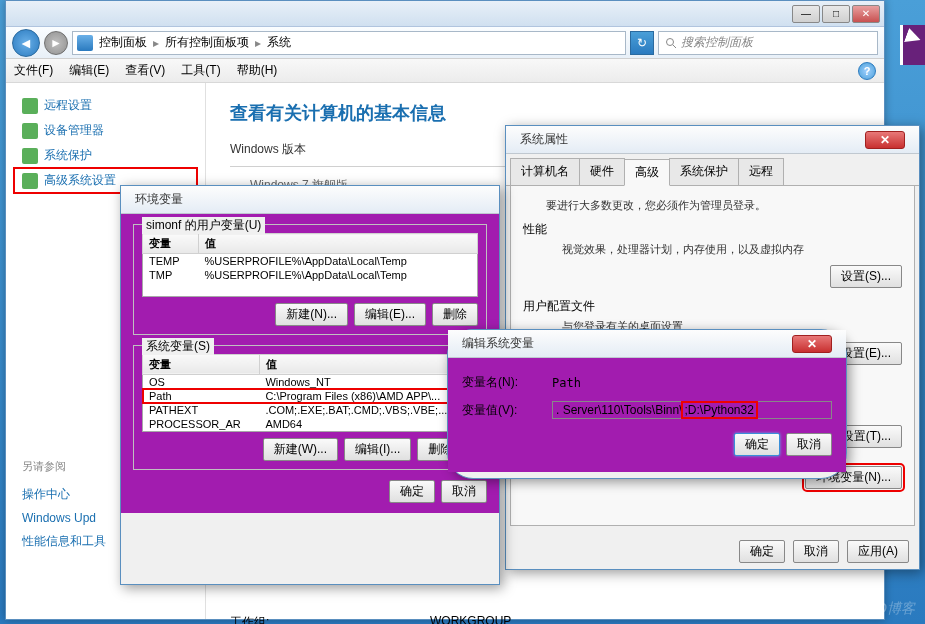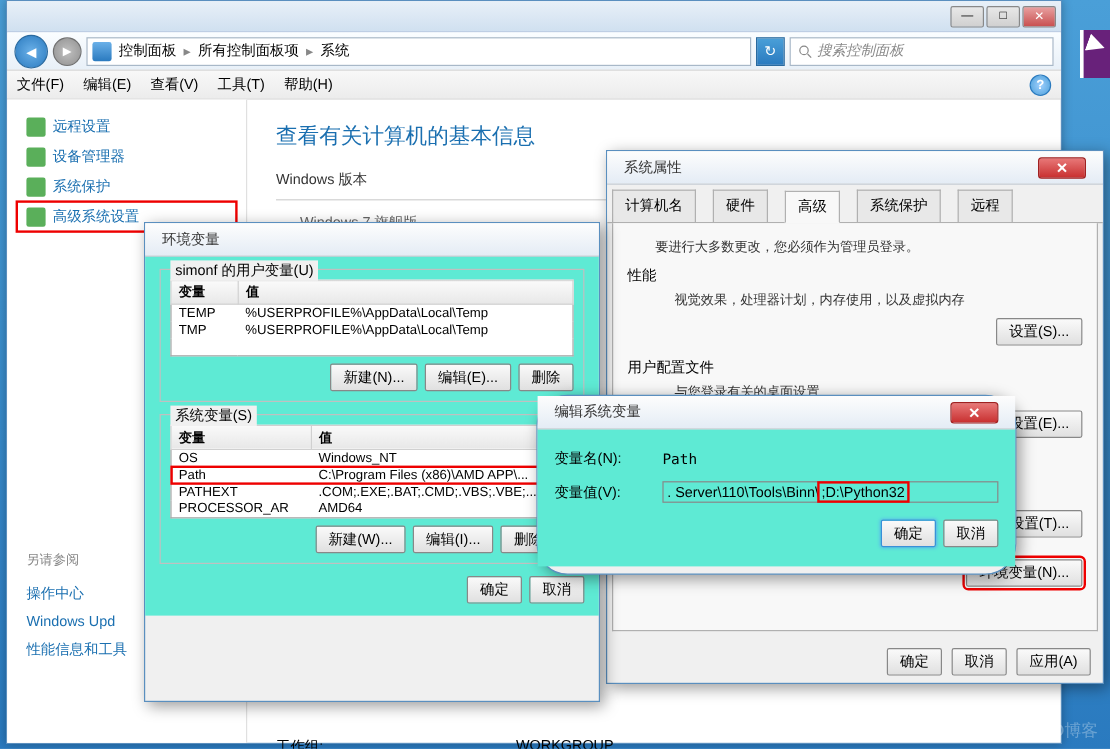--- a/index.html
+++ b/index.html
@@ -33,36 +33,36 @@
 
 .body-area { display: flex; height: calc(100% - 82px); }
 .sidebar { width: 200px; background: #fff; padding: 10px 8px; font-size: 12px; border-right: 1px solid #e0e0e0; }
 .sb-title { color: #1a6fb0; font-size: 13px; margin-bottom: 10px; padding-left: 8px; }
 .sb-item { display: flex; align-items: center; gap: 6px; padding: 4px 8px; color: #1a6fb0; cursor: pointer; }
 .sb-item .ico { width: 16px; height: 16px; background: #5aaf5a; border-radius: 2px; display: inline-block; }
 .sb-item.selected { outline: 2px solid #e00; outline-offset: -1px; }
 .sb-sub { color: #888; font-size: 11px; margin: 6px 0 8px 8px; }
 
 .content { flex: 1; padding: 18px 24px; position: relative; }
-.content h2 { color: #1a6fb0; font-size: 18px; font-weight: normal; margin-bottom: 16px; }
+.content h2 { color: #1a6fb0; font-size: 18px; font-weight: bold; margin-bottom: 16px; }
 .section-title { font-size: 12px; color: #333; margin-bottom: 8px; }
 .divider { height: 1px; background: #d0d0d0; margin: 4px 0 10px 0; }
 .info-line { font-size: 12px; color: #666; margin-left: 20px; }
 .info-row { display: flex; margin-top: 20px; font-size: 12px; }
 .info-row .label { width: 200px; }
 
 
 .dialog { position: absolute; background: #f0f0f0; border: 1px solid #5a8fbf; box-shadow: 3px 3px 12px rgba(0,0,0,0.4); }
 .dlg-title { height: 28px; background: linear-gradient(#fdfdfd, #e4ecf5); border-bottom: 1px solid #c0c8d0; display: flex; align-items: center; padding: 0 14px; font-size: 12px; color: #333; }
 .dlg-close { margin-left: auto; width: 40px; height: 18px; background: linear-gradient(#e87878,#c83030); border: 1px solid #a02020; border-radius: 3px; color: #fff; text-align: center; line-height: 16px; font-weight: bold; cursor: pointer; }
-.dlg-body { padding: 10px 12px; font-size: 12px; background: #5eead4; }
+.dlg-body { padding: 10px 12px; font-size: 12px; background: #a21caf; }
 
 
 .sysprop { left: 505px; top: 125px; width: 415px; height: 445px; }
-.tabs { display: flex; border-bottom: 1px solid #b0b0b0; background: #f0f0f0; padding: 4px 4px 0 4px; gap: 15px; }
+.tabs { display: flex; border-bottom: 1px solid #b0b0b0; background: #f0f0f0; padding: 4px 4px 0 4px; gap: 0; }
 .tab { padding: 4px 10px; border: 1px solid #b0b0b0; border-bottom: none; background: #e8e8e8; font-size: 12px; cursor: pointer; margin-right: -1px; }
 .tab.active { background: #f8f8f8; position: relative; top: 1px; border-bottom: 1px solid #f8f8f8; }
 .tabpanel { background: #f8f8f8; border: 1px solid #b0b0b0; border-top: none; padding: 12px; margin: 0 4px 8px 4px; height: 340px; }
 .grp { margin-bottom: 10px; }
 .grp-title { font-size: 12px; margin-bottom: 4px; }
 .grp-desc { font-size: 11px; color: #333; padding-left: 16px; margin-bottom: 8px; margin-left: 23px; }
 .grp-btn-row { text-align: right; }
 .btn { padding: 2px 10px; border: 1px solid #888; background: linear-gradient(#fafafa,#e0e0e0); border-radius: 2px; font-size: 12px; cursor: pointer; }
 .btn.highlight { outline: 2px solid #e00; outline-offset: 1px; }
 .btn.blue-focus { border: 1px solid #3a8fd8; box-shadow: 0 0 3px #5aafee; }
@@ -79,21 +79,21 @@
 .btn-row { text-align: right; margin-top: 6px; display: flex; justify-content: flex-end; gap: 6px; align-items: flex-end; }
 
 
 .editvar { left: 447px; top: 329px; width: 400px; height: 150px; border-radius: 26px; }
 .editvar .dlg-body { padding: 16px 14px; }
 .form-row { display: flex; align-items: center; margin-bottom: 10px; }
 .form-row label { width: 90px; font-size: 12px; }
 .form-row .val { font-size: 12px; font-family: Consolas, monospace; }
 .path-highlight { outline: 2px solid #e00; padding: 0 2px; }
 
-.watermark { position: absolute; right: 10px; bottom: 6px; color: rgba(255,255,255,0.3); font-size: 14px; }
+.watermark { position: absolute; right: 10px; bottom: 6px; color: rgba(255,255,255,0.3); font-size: 14px; font-style: italic; }
 </style>
 </head>
 <body>
 
 <div class="desktop">
   <div class="vs-icon"></div>
 </div>
 
 <div class="explorer">
   <div class="titlebar">

